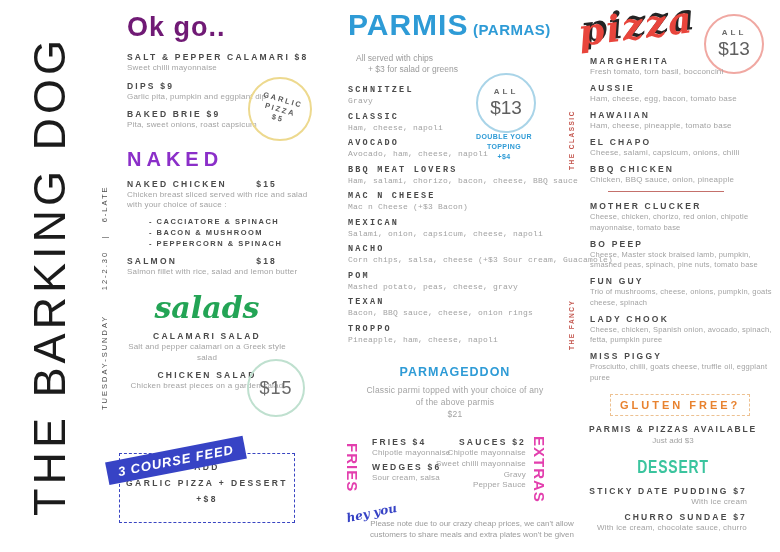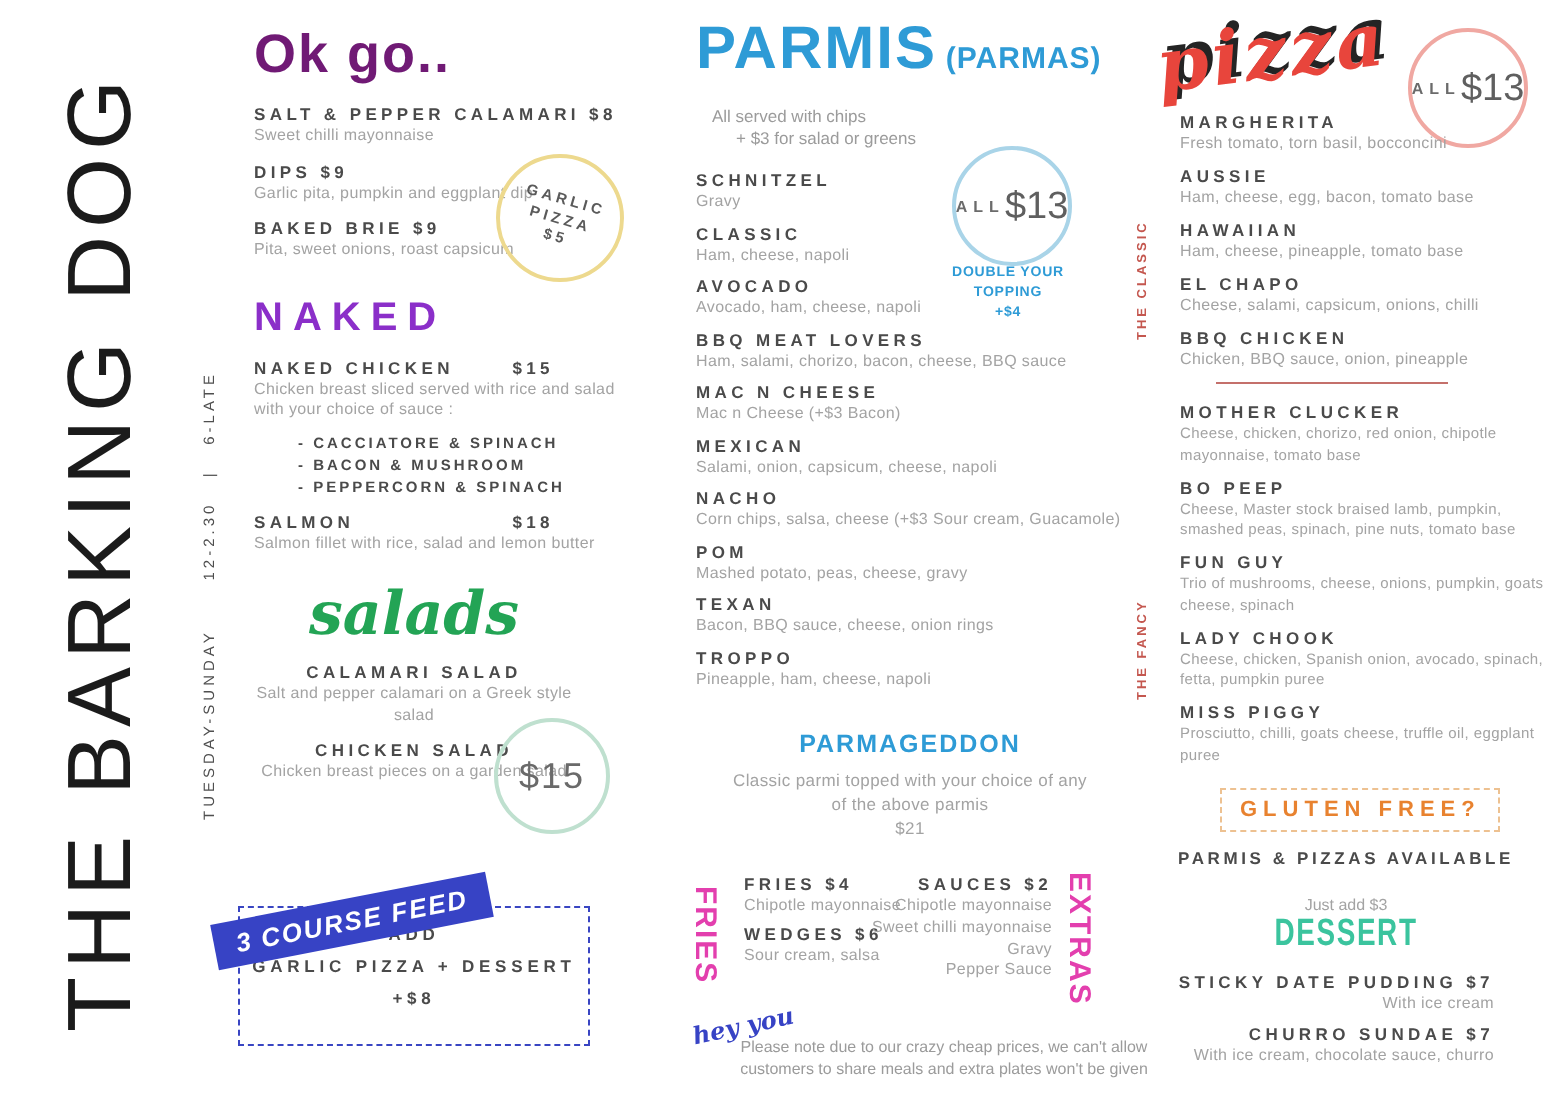--- a/index.html
+++ b/index.html
@@ -28,21 +28,21 @@
   .opt { font-size:7.5px; letter-spacing:1.5px; color:#4a4a4a; font-weight:600; line-height:11px; }
   
   .col1 { position:absolute; left:127px; top:12px; width:192px; }
   .h-okgo { font-size:27px; line-height:30px; color:#701a75; font-weight:bold; letter-spacing:1px; margin-bottom:10px; }
   .h-naked { font-size:20px; line-height:24px; color:#8B2FC9; font-weight:bold; letter-spacing:5px; margin-top:16px; margin-bottom:8px; }
   .h-salads { font-size:30px; line-height:34px; color:#23A455; font-weight:bold; font-style:italic;
               font-family:"DejaVu Serif", serif; margin-top:14px; margin-bottom:6px; text-align:center; width:160px; }
   .salads-block { width:160px; text-align:center; }
   .starters .desc { max-width:168px; }
   .mi-naked .desc { max-width:192px; }
-  .circle { position:absolute; border-radius:50%; display:flex; align-items:center; justify-content:center; background:#fff0; }
+  .circle { position:absolute; border-radius:50%; display:flex; flex-direction:column; align-items:center; justify-content:center; background:#fff0; }
   .garlic { left:248px; top:77px; width:60px; height:60px; border:2px solid #EDD98E; }
   .g-inner { transform:rotate(16deg); text-align:center; font-size:7.5px; letter-spacing:2px; color:#5a5a5a; font-weight:600; line-height:9.5px; }
   .salad15 { left:247px; top:359px; width:54px; height:54px; border:2px solid #BFE0CF; }
   .salad15 span { font-size:18px; color:#6a6a6a; letter-spacing:1px; }
   .feed-banner {
     position:absolute; left:106px; top:449px; background:#3743C5; color:#ffffff;
     font-style:italic; font-weight:bold; font-size:13px; letter-spacing:1px;
     padding:4px 11px; transform:rotate(-11deg); z-index:2;
   }
   .feed-box {
@@ -51,21 +51,21 @@
   }
   .feed-box .fl { font-size:8.5px; letter-spacing:2.4px; color:#4a4a4a; font-weight:600; margin-top:6px; }
   
   .col2 { position:absolute; left:348px; top:8px; width:222px; }
   .h-parmis { color:#2E9BD6; font-weight:bold; line-height:34px; margin-bottom:6px; white-space:nowrap; }
   .h-parmis .big { font-size:30px; letter-spacing:1px; }
   .h-parmis .small { font-size:15px; letter-spacing:0.5px; }
   .p-note { font-size:8.5px; color:#9b9b9b; line-height:11px; }
   .p-note1 { margin-left:8px; }
   .p-note2 { margin-left:20px; margin-bottom:10px; }
-  .parmi-list .mi { margin-bottom:5px; }
+  .parmi-list .mi { margin-bottom:5px;font-family:Liberation Mono, monospace; }
   .parmi-list .desc { white-space:nowrap; }
   .all13 { width:56px; height:56px; }
   .all13.blue { left:476px; top:73px; border:2px solid #A9D4E8; }
   .all13.red  { left:704px; top:14px; border:2px solid #F0A8A2; }
   .b-all { font-size:8px; letter-spacing:3px; color:#6b6b6b; font-weight:600; }
   .b-price { font-size:19px; color:#5f5f5f; margin-top:1px; }
   .double-topping { position:absolute; left:466px; top:132px; width:76px; text-align:center;
                     color:#2E9BD6; font-weight:bold; font-size:7px; letter-spacing:0.4px; line-height:10px; }
   .parmageddon { margin-top:20px; text-align:center; width:214px; }
   .h-parmageddon { font-size:12.5px; font-weight:bold; color:#2E9BD6; letter-spacing:1px; margin-bottom:5px; }
@@ -91,21 +91,21 @@
   .fancy-list .desc { max-width:186px; font-size:7.5px; }
   .divider { width:116px; border-top:1.5px solid #C4706B; margin:4px 0 9px 18px; }
   .vlabel-red { position:absolute; writing-mode:vertical-rl; transform:rotate(180deg); font-size:6.5px; letter-spacing:1.5px;
                 font-weight:bold; color:#C4574F; width:12px; line-height:12px; white-space:nowrap; }
   .vl-classic { left:566px; top:84px; height:86px; }
   .vl-fancy { left:566px; top:274px; height:76px; }
   .gluten-box { position:absolute; left:610px; top:394px; border:1.6px dashed #EDC191; padding:4px 9px;
                 font-size:11px; letter-spacing:3px; font-weight:bold; color:#E8822F; }
   .gf-line1 { position:absolute; left:583px; top:424px; width:180px; text-align:center;
               font-size:8.5px; letter-spacing:1.8px; color:#4a4a4a; font-weight:600; }
-  .gf-line2 { position:absolute; left:583px; top:448px; width:180px; text-align:center; font-size:8px; color:#a3a3a3; }
+  .gf-line2 { position:absolute; left:583px; top:436px; width:180px; text-align:center; font-size:8px; color:#a3a3a3; }
   .h-dessert { position:absolute; left:583px; top:457px; width:180px; text-align:center;
                font-size:17px; font-weight:bold; color:#3BC49E; letter-spacing:1px; transform:scale(0.82,1.12); }
   .dessert-items { position:absolute; left:555px; top:486px; width:192px; text-align:right; }
   .dessert-items .mi { margin-bottom:4px; }
   .dessert-items .desc { white-space:nowrap; }
 </style>
 </head>
 <body>
 
 <div class="page">

